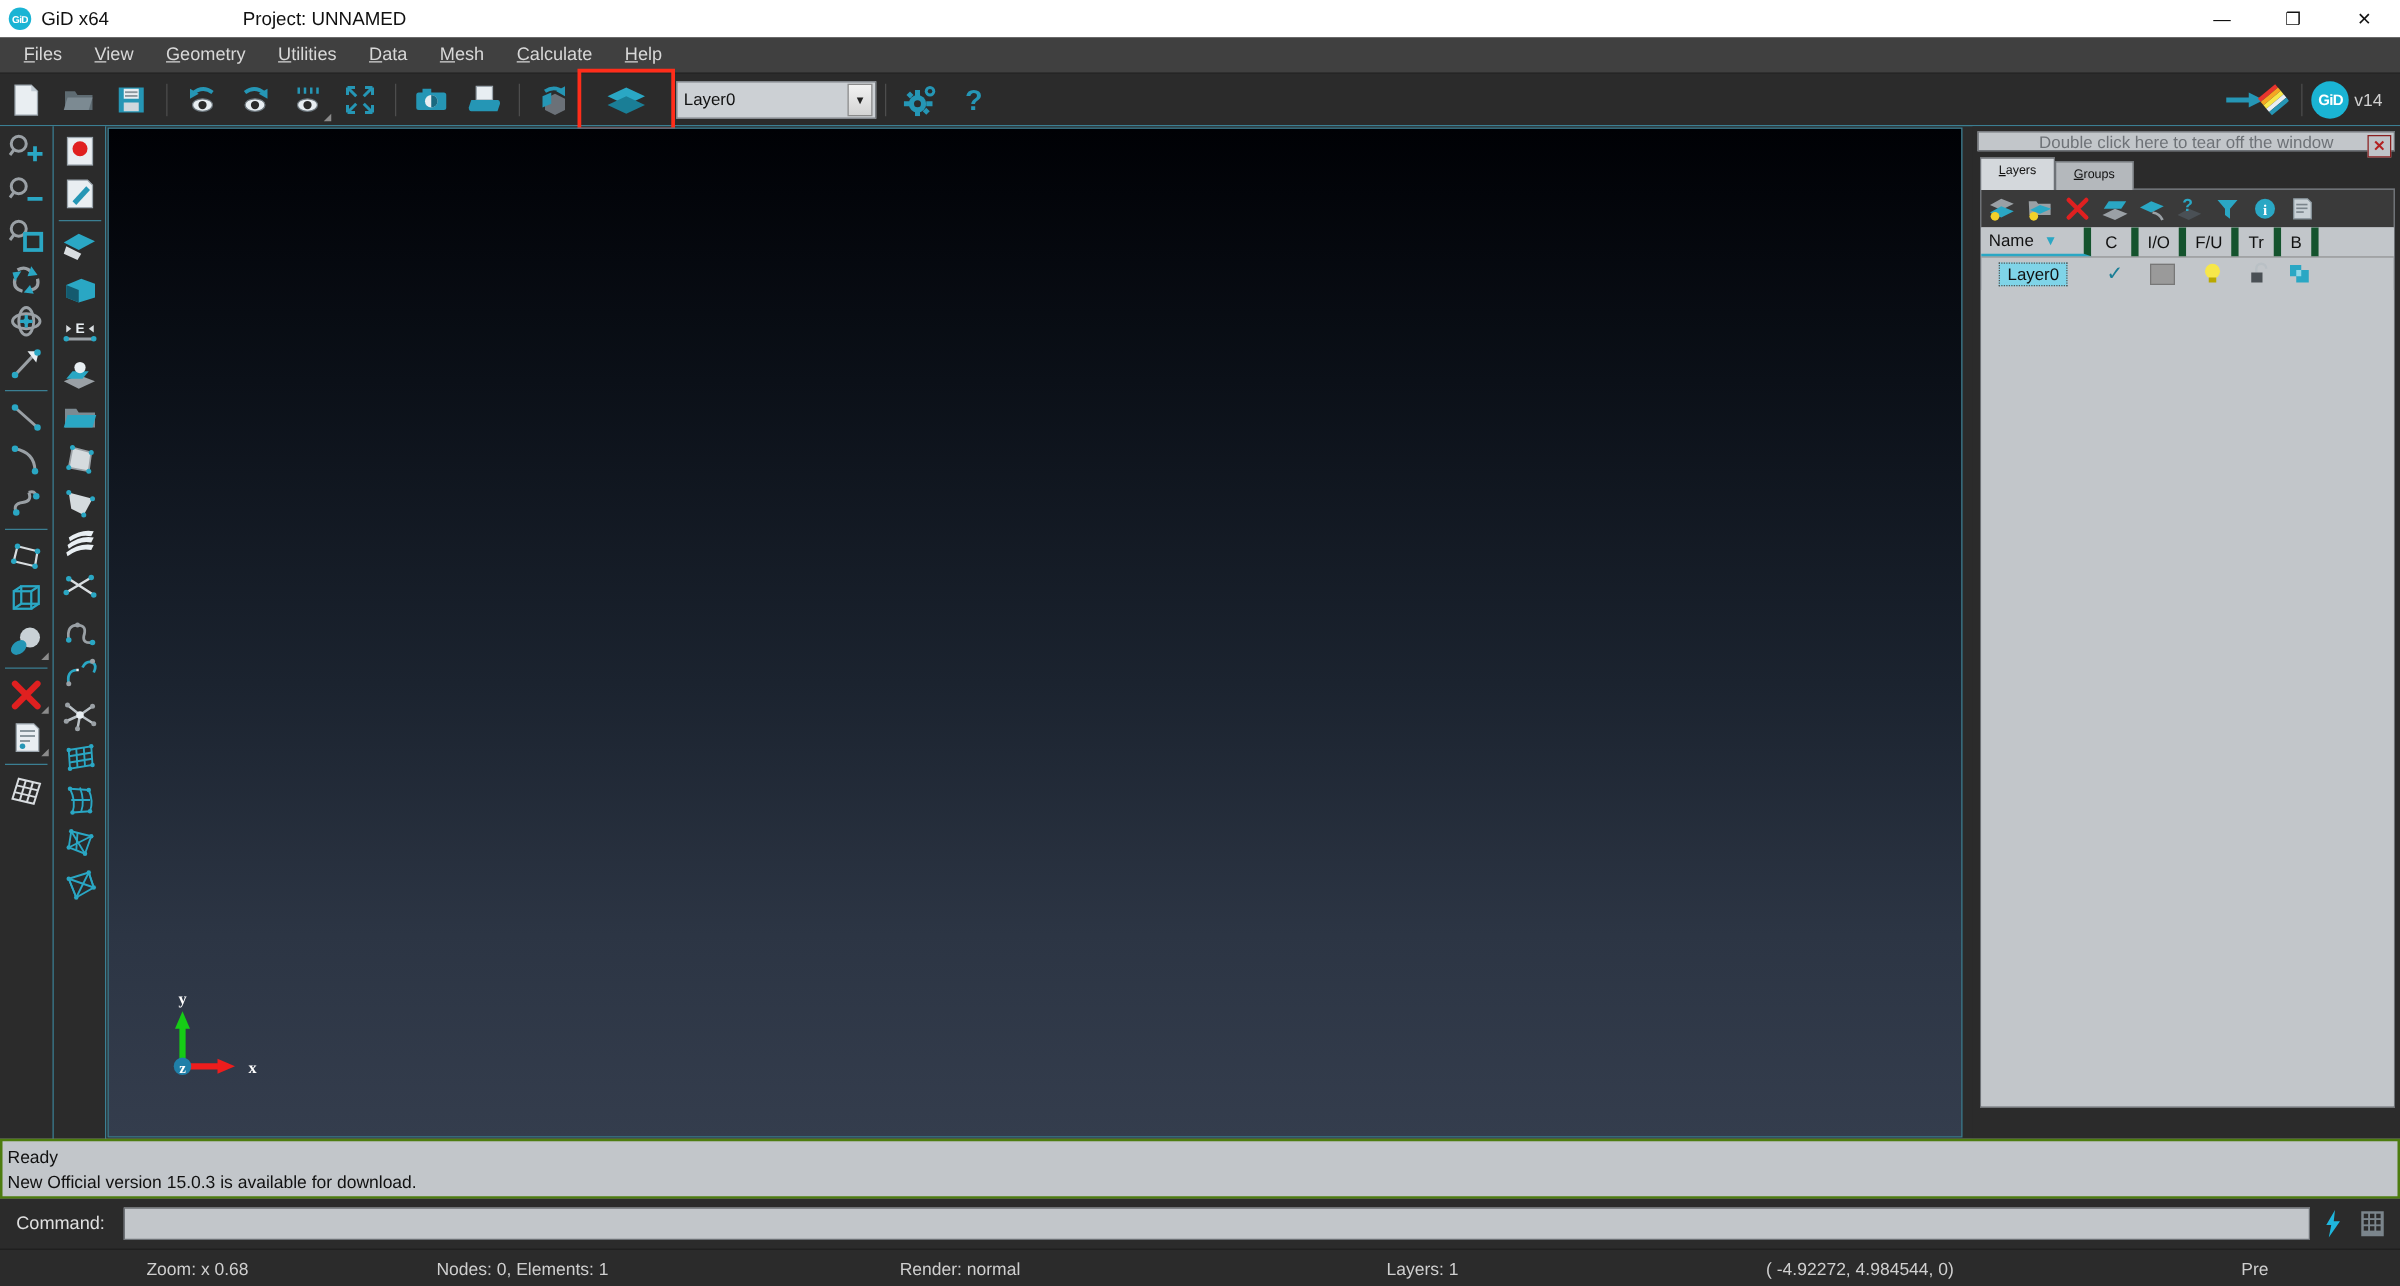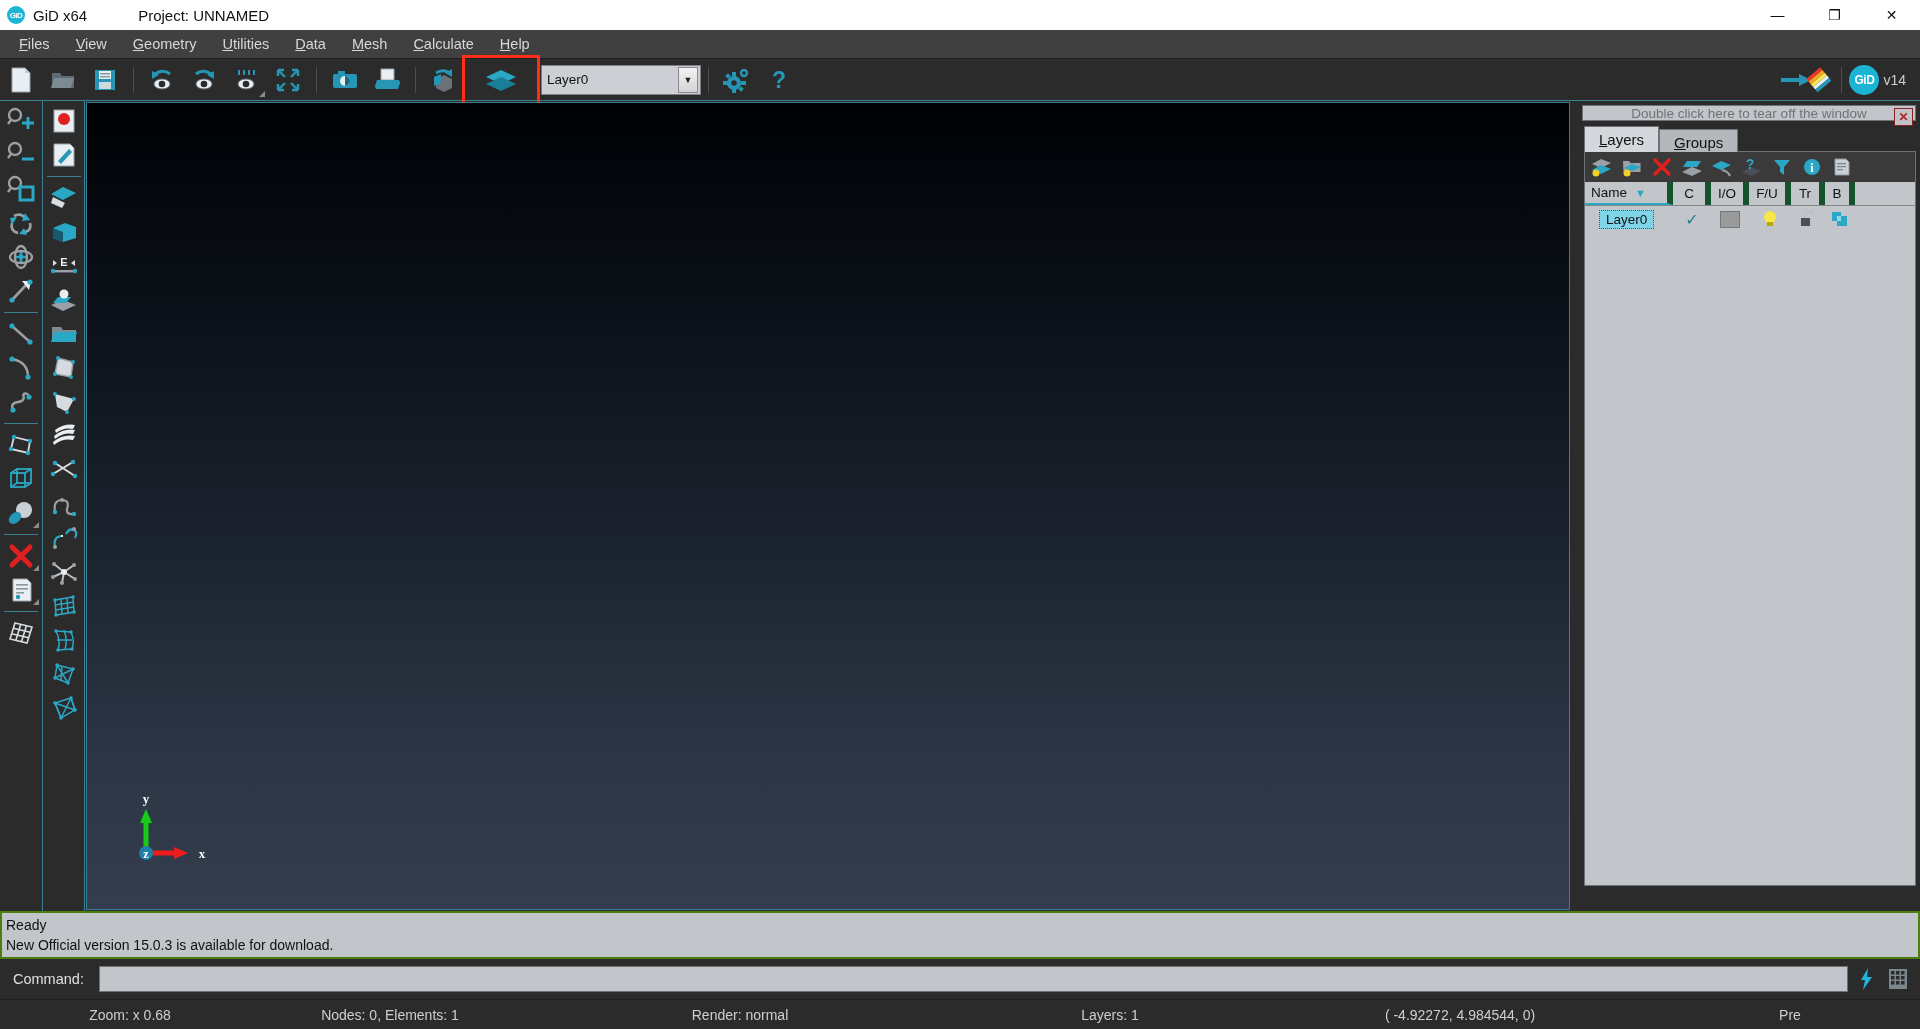--- a/index.html
+++ b/index.html
@@ -17,21 +17,21 @@
     background: #ffffff; display: flex; align-items: center;
   }
   .title-logo {
     width: 18px; height: 18px; border-radius: 50%;
     background: #1ab4d4; margin-left: 7px; margin-right: 8px;
     color: #fff; font-size: 8px; font-weight: bold;
     display: flex; align-items: center; justify-content: center;
     letter-spacing: -0.5px;
   }
   .title-app { font-size: 15px; color: #111; }
-  .title-project { font-size: 15px; color: #111; margin-left: 51px; }
+  .title-project { font-size: 15px; color: #111; margin-left: 107px; }
   .win-btns { margin-left: auto; display: flex; height: 30px; }
   .win-btn {
     width: 57px; height: 30px; display: flex;
     align-items: center; justify-content: center;
     color: #111; font-size: 14px;
   }
 
   
   .menubar {
     position: absolute; left: 0; top: 30px; width: 1920px; height: 29px;
@@ -131,21 +131,21 @@
     position: absolute; right: 2px; top: 2px;
     width: 19px; height: 18px; background: #c0c4c8;
     border: 1px solid #8a2020; color: #b22222;
     font-size: 12px; font-weight: bold; line-height: 16px; text-align: center;
   }
   .tabrow {
     margin: 4px 4px 0 6px; display: flex; align-items: flex-end; height: 26px;
   }
   .tab {
     background: #c2c6ca; border: 1px solid #6e7277; border-bottom: none;
-    padding: 4px 14px 4px 14px; font-size: 15px; color: #111;
+    padding: 4px 14px 4px 14px; font-size: 10px; color: #111;
     position: relative; top: 1px;
   }
   .tab.active { background: #d4d8dc; z-index: 2; height: 26px; }
   .tab.inactive { background: #b4b8bc; height: 23px; }
   .tab u { text-decoration: underline; }
   .panel-body {
     margin: 0 4px 0 6px; background: #c2c6ca;
     border: 1px solid #6e7277; height: 735px; display: flex; flex-direction: column;
   }
   .panel-toolbar {
@@ -196,21 +196,21 @@
     border: 1px solid #6e7277; font-size: 14px; color: #111;
     padding: 0 5px; outline: none;
   }
   .cmd-icon {
     width: 28px; height: 30px; display: flex;
     align-items: center; justify-content: center; margin-left: 4px;
   }
   .statusbar {
     position: absolute; left: 0; top: 999px; width: 1920px; height: 30px;
     background: #2b2b2b; display: flex; align-items: center;
-    color: #cfcfcf; font-size: 14px; border-top: 1px solid #1f1f1f;
+    color: #cfcfcf; font-size: 14px; border-top: 1px solid #1f1f1f; padding-left: 28px;
   }
   .sb-cell { text-align: center; }
 </style>
 </head>
 <body>
 
 <div id="app">
 
   <div class="titlebar">
     <div class="title-logo">GiD</div>

